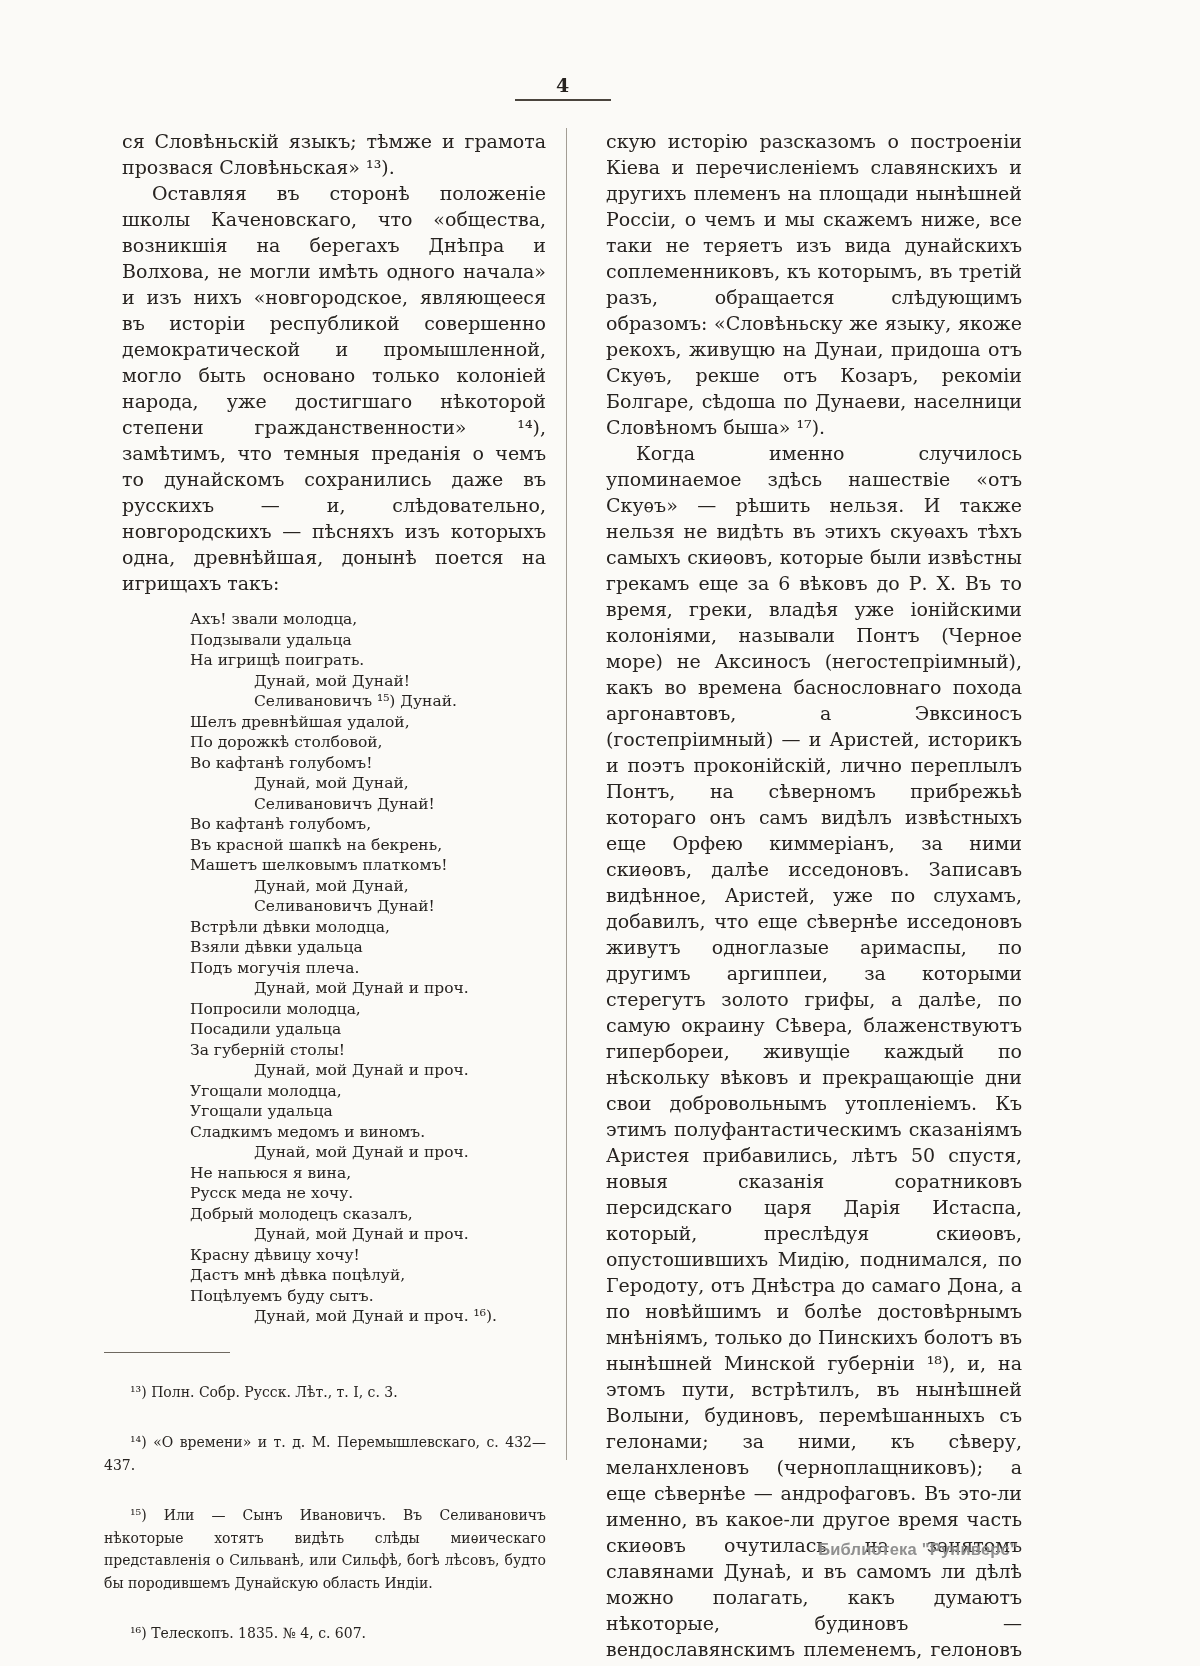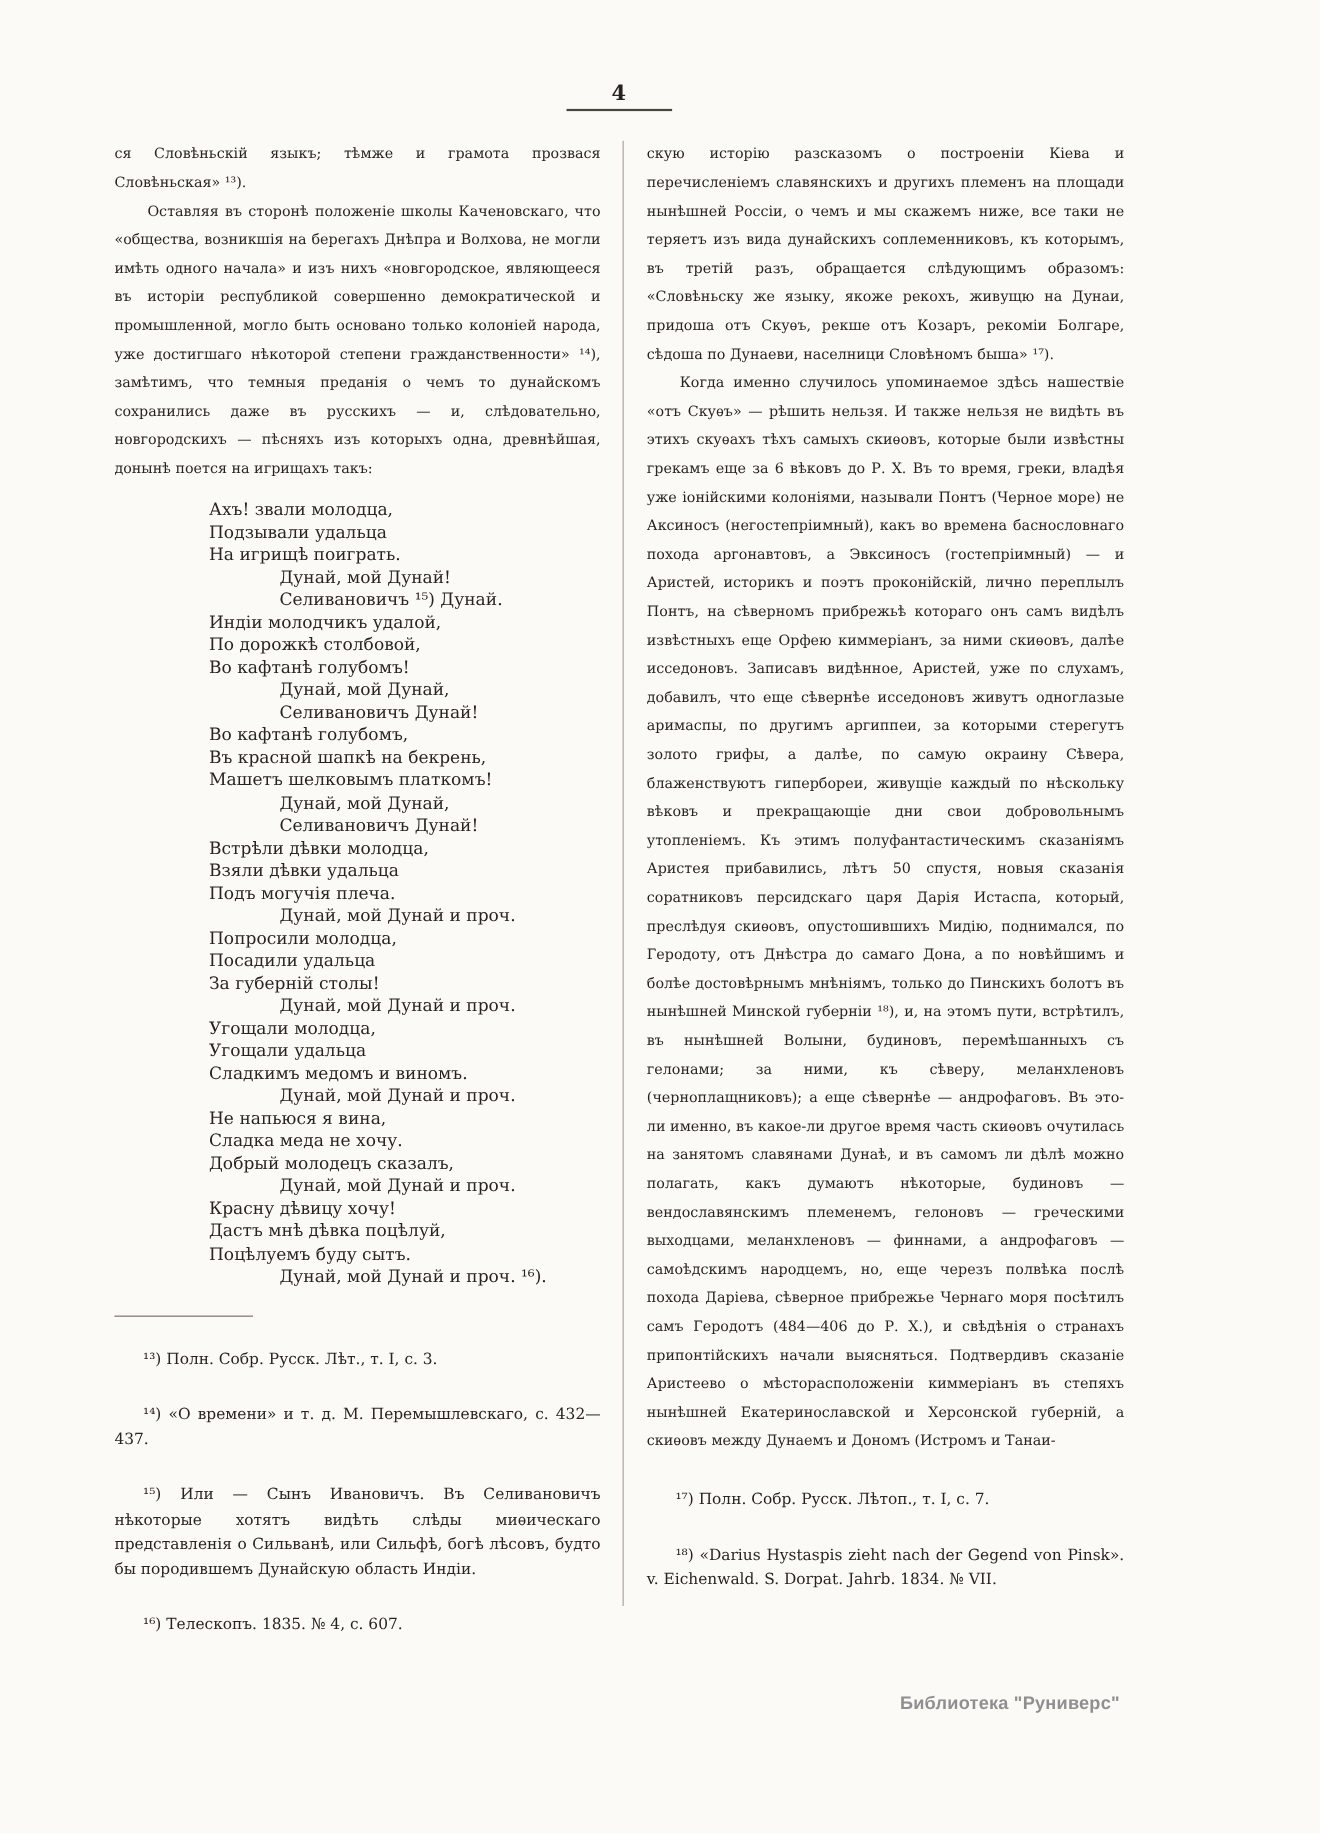--- a/index.html
+++ b/index.html
@@ -30,23 +30,24 @@
   }
   .col { position: absolute; top: 128px; }
   .col-left  { left: 104px; width: 442px; }
   .col-right { left: 588px; width: 434px; }
   .col-divider {
     position: absolute; left: 566px; top: 128px;
     width: 1px; height: 1332px;
     background: #a39d94;
   }
   p.body {
-    font-size: 13px; line-height: 26px;
+    font-size: 19px; line-height: 26px;
     text-align: justify;
     hyphens: none;
+    margin-left: 18px;
   }
   p.indent { text-indent: 30px; }
   .poem {
     margin: 13px 0 25px 86px;
     font-size: 15.5px; line-height: 20.5px;
   }
   .poem-line { white-space: nowrap; }
   .poem-line.refrain { padding-left: 64px; }
   .footnotes { margin-top: 18px; }
   .footnotes-right { margin-top: 26px; }
@@ -80,21 +81,21 @@
   <div class="col col-left">
     <p class="body">ся Словѣньскій языкъ; тѣмже и грамота прозвася Словѣньская» ¹³).</p>
     <p class="body indent">Оставляя въ сторонѣ положеніе школы Каченовскаго, что «общества, возникшія на берегахъ Днѣпра и Волхова, не могли имѣть одного начала» и изъ нихъ «новгородское, являющееся въ исторіи республикой совершенно демократической и промышленной, могло быть основано только колоніей народа, уже достигшаго нѣкоторой степени гражданственности» ¹⁴), замѣтимъ, что темныя преданія о чемъ то дунайскомъ сохранились даже въ русскихъ — и, слѣдовательно, новгородскихъ — пѣсняхъ изъ которыхъ одна, древнѣйшая, донынѣ поется на игрищахъ такъ:</p>
 
     <div class="poem">
       <div class="poem-line verse">Ахъ! звали молодца,</div>
         <div class="poem-line verse">Подзывали удальца</div>
         <div class="poem-line verse">На игрищѣ поиграть.</div>
         <div class="poem-line refrain">Дунай, мой Дунай!</div>
         <div class="poem-line refrain">Селивановичъ ¹⁵) Дунай.</div>
-        <div class="poem-line verse">Индіи молодчикъ удалой,</div>
+        <div class="poem-line verse">Шелъ древнѣйшая удалой,</div>
         <div class="poem-line verse">По дорожкѣ столбовой,</div>
         <div class="poem-line verse">Во кафтанѣ голубомъ!</div>
         <div class="poem-line refrain">Дунай, мой Дунай,</div>
         <div class="poem-line refrain">Селивановичъ Дунай!</div>
         <div class="poem-line verse">Во кафтанѣ голубомъ,</div>
         <div class="poem-line verse">Въ красной шапкѣ на бекрень,</div>
         <div class="poem-line verse">Машетъ шелковымъ платкомъ!</div>
         <div class="poem-line refrain">Дунай, мой Дунай,</div>
         <div class="poem-line refrain">Селивановичъ Дунай!</div>
         <div class="poem-line verse">Встрѣли дѣвки молодца,</div>
@@ -103,21 +104,21 @@
         <div class="poem-line refrain">Дунай, мой Дунай и проч.</div>
         <div class="poem-line verse">Попросили молодца,</div>
         <div class="poem-line verse">Посадили удальца</div>
         <div class="poem-line verse">За губерній столы!</div>
         <div class="poem-line refrain">Дунай, мой Дунай и проч.</div>
         <div class="poem-line verse">Угощали молодца,</div>
         <div class="poem-line verse">Угощали удальца</div>
         <div class="poem-line verse">Сладкимъ медомъ и виномъ.</div>
         <div class="poem-line refrain">Дунай, мой Дунай и проч.</div>
         <div class="poem-line verse">Не напьюся я вина,</div>
-        <div class="poem-line verse">Сладка меда не хочу.</div>
+        <div class="poem-line verse">Русск меда не хочу.</div>
         <div class="poem-line verse">Добрый молодецъ сказалъ,</div>
         <div class="poem-line refrain">Дунай, мой Дунай и проч.</div>
         <div class="poem-line verse">Красну дѣвицу хочу!</div>
         <div class="poem-line verse">Дастъ мнѣ дѣвка поцѣлуй,</div>
         <div class="poem-line verse">Поцѣлуемъ буду сытъ.</div>
         <div class="poem-line refrain">Дунай, мой Дунай и проч. ¹⁶).</div>
     </div>
 
 
     <div class="footnotes">

